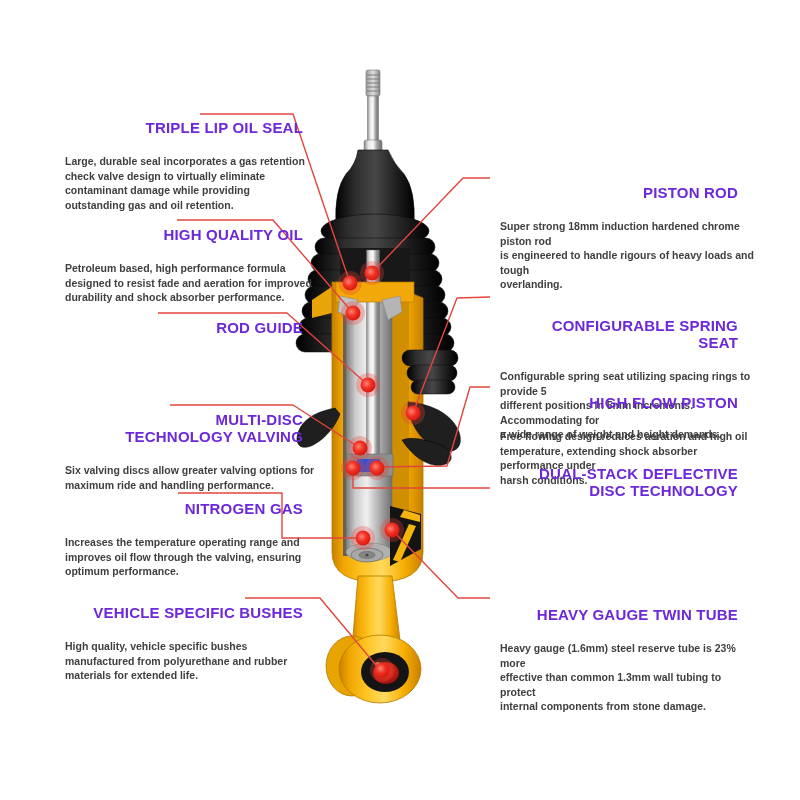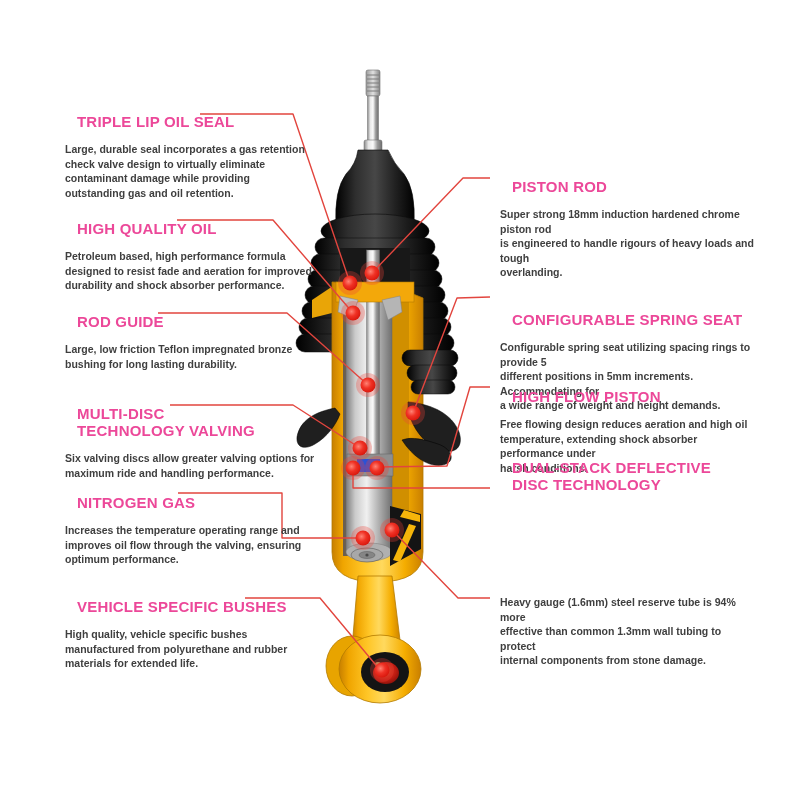--- a/index.html
+++ b/index.html
@@ -1,22 +1,22 @@
 <!DOCTYPE html>
 <html><head>
 <meta charset="utf-8">
 <style>
   html,body{margin:0;padding:0;}
   body{font-family:"Liberation Sans",sans-serif;background:#ffffff;}
   #stage{position:relative;width:800px;height:800px;background:#ffffff;overflow:hidden;}
   #art{position:absolute;left:0;top:0;width:800px;height:800px;}
   .label{position:absolute;}
   .label h3{
-    margin:12px;font-size:15px;font-weight:700;color:#ec4899;
-    letter-spacing:.2px;line-height:17px;white-space:pre-line;
+    margin:18px;font-size:15px;font-weight:700;color:#6d28d9;
+    letter-spacing:.2px;line-height:17px;white-space:pre-line;text-align:right;
   }
   .label p{
     margin:7px 0 0 0;font-size:10.5px;color:#3f3f3f;line-height:14.5px;
     white-space:pre-line;
     font-weight:bold;
   }
   .label-left{left:65px;width:256px;}
   .label-right{left:500px;width:256px;}
 </style>
 </head>
@@ -227,22 +227,20 @@
 outstanding gas and oil retention.</p>
   </div>
   <div class="label label-left" style="top:208px">
     <h3>HIGH QUALITY OIL</h3>
     <p>Petroleum based, high performance formula
 designed to resist fade and aeration for improved
 durability and shock absorber performance.</p>
   </div>
   <div class="label label-left" style="top:301px">
     <h3>ROD GUIDE</h3>
-    <p>Large, low friction Teflon impregnated bronze
-bushing for long lasting durability.</p>
   </div>
   <div class="label label-left" style="top:393px">
     <h3>MULTI-DISC
 TECHNOLOGY VALVING</h3>
     <p>Six valving discs allow greater valving options for
 maximum ride and handling performance.</p>
   </div>
   <div class="label label-left" style="top:482px">
     <h3>NITROGEN GAS</h3>
     <p>Increases the temperature operating range and
@@ -272,18 +270,19 @@
     <h3>HIGH FLOW PISTON</h3>
     <p>Free flowing design reduces aeration and high oil
 temperature, extending shock absorber performance under
 harsh conditions.</p>
   </div>
   <div class="label label-right" style="top:447px">
     <h3>DUAL-STACK DEFLECTIVE
 DISC TECHNOLOGY</h3>
   </div>
   <div class="label label-right" style="top:588px">
-    <p>Heavy gauge (1.6mm) steel reserve tube is 94% more
+    <h3>HEAVY GAUGE TWIN TUBE</h3>
+    <p>Heavy gauge (1.6mm) steel reserve tube is 23% more
 effective than common 1.3mm wall tubing to protect
 internal components from stone damage.</p>
   </div>
 
 </div>
 
 </body></html>

